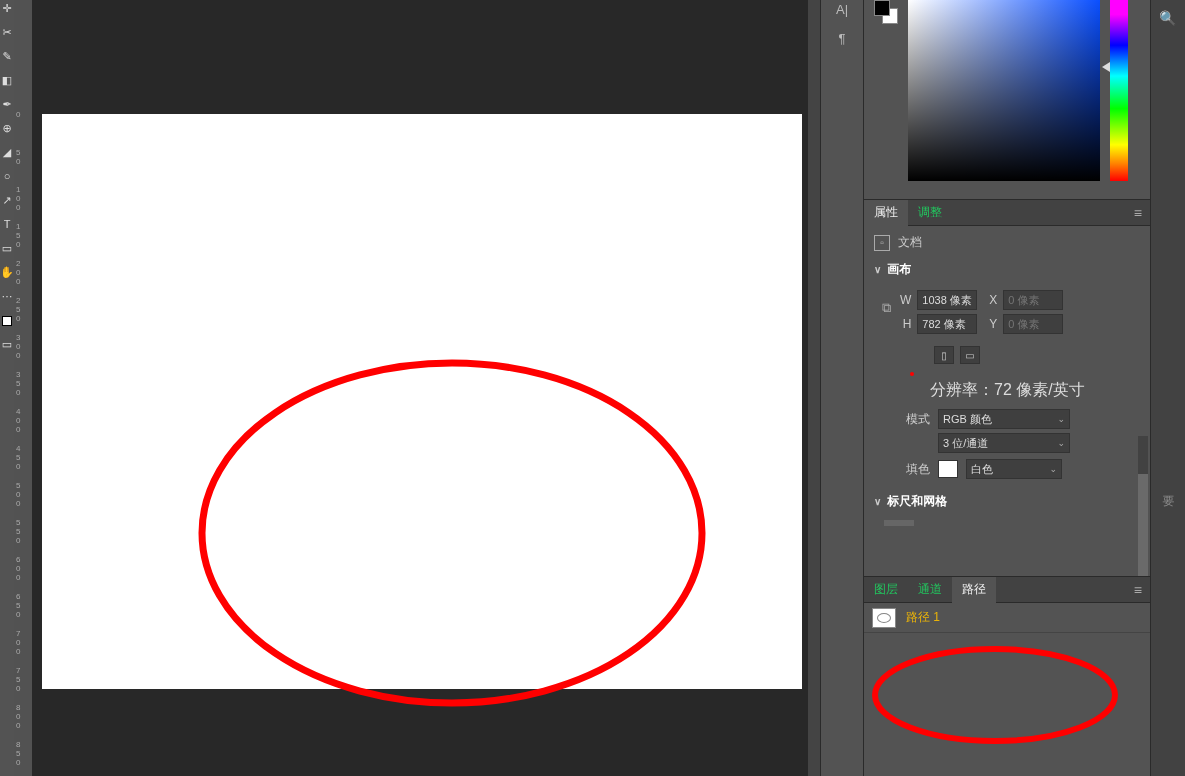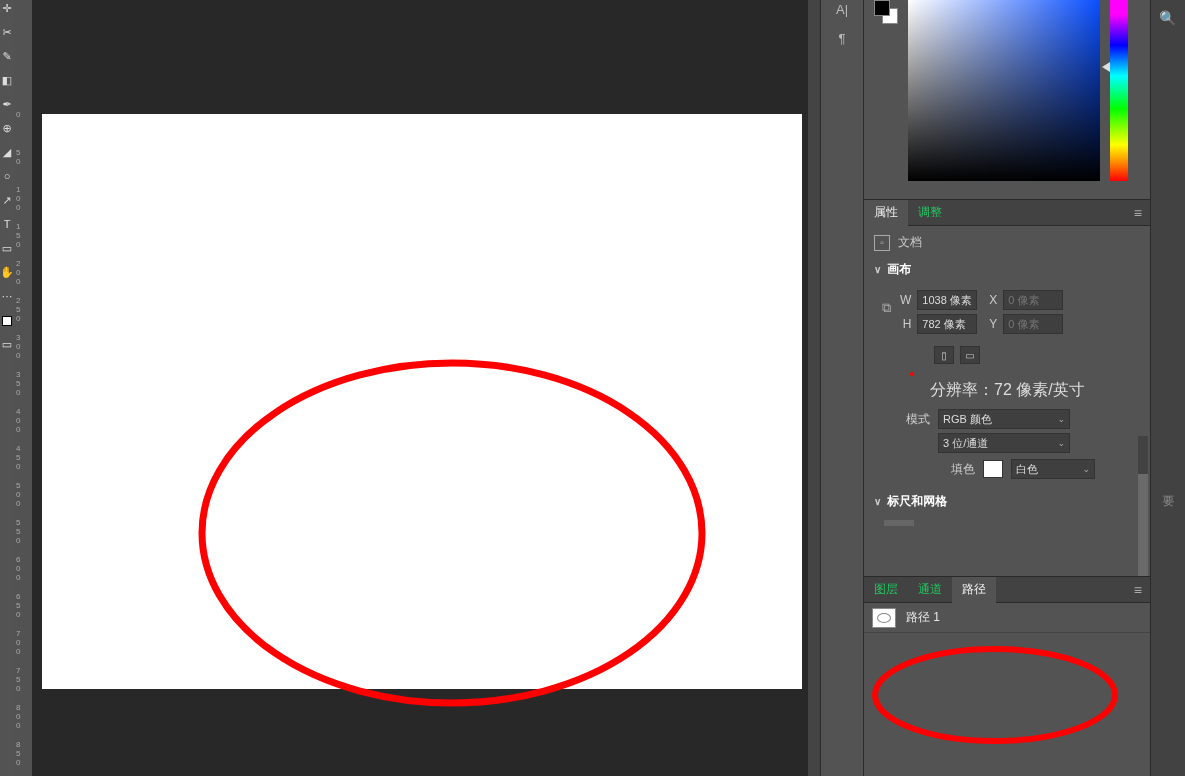--- a/index.html
+++ b/index.html
@@ -61,33 +61,33 @@
 
 .red-dot { position: absolute; left: 36px; width: 4px; height: 4px; background: #f00; border-radius: 50%; }
 
 .res-row { margin: 4px 0 8px 56px; color: #ddd; font-size: 16px; }
 
 .mode-row { display: flex; align-items: center; gap: 8px; margin: 4px 0 4px 28px; }
 .mode-label { color: #ccc; font-size: 12px; width: 28px; text-align: right; }
 .mode-select { width: 132px; height: 20px; background: #3f3f3f; border: 1px solid #333; color: #ddd; font-size: 11px; padding: 0 4px; display: flex; align-items: center; justify-content: space-between; }
 .mode-select .caret { font-size: 9px; color: #aaa; }
 
-.fill-row { display: flex; align-items: center; gap: 8px; margin: 6px 0 4px 28px; justify-content: center; }
+.fill-row { display: flex; align-items: center; gap: 8px; margin: 6px 0 4px 28px; }
 .fill-swatch { width: 20px; height: 18px; background: #fff; border: 1px solid #333; }
 
 .hr-bar { height: 6px; width: 30px; background: #666; margin: 10px 0 0 10px; }
 
 
 .scrollbar-v { position: absolute; right: 2px; top: 236px; width: 10px; height: 324px; background: #424242; }
 .scroll-thumb { position: absolute; top: 38px; width: 10px; height: 260px; background: #6a6a6a; }
 
 
 .paths-panel { position: absolute; left: 0; top: 576px; width: 100%; height: 200px; background: #535353; border-top: 1px solid #2a2a2a; }
 .path-item { display: flex; align-items: center; height: 30px; border-bottom: 1px solid #444; padding: 0 8px; gap: 10px; }
-.path-name { color: #e5e5e5; font-size: 12px; }
+.path-name { color: #eab308; font-size: 12px; }
 .annot-ellipse { position: absolute; left: 6px; top: 68px; width: 250px; height: 100px; }
 
 
 .far-right { position: absolute; left: 1150px; top: 0; width: 35px; height: 776px; background: #424242; border-left: 1px solid #2a2a2a; display: flex; flex-direction: column; align-items: center; padding-top: 10px; gap: 60px; }
 .far-right .fi { color: #bbb; font-size: 14px; }
 .far-right .label { color: #888; font-size: 12px; writing-mode: vertical-rl; }
 </style>
 </head>
 <body>
 
@@ -213,21 +213,21 @@
         <span class="mode-label"></span>
         <div class="mode-select">
           <span>3 位/通道</span>
           <span class="caret">⌄</span>
         </div>
       </div>
 
       <div class="fill-row">
         <span class="mode-label">填色</span>
         <div class="fill-swatch"></div>
-        <div class="mode-select" style="width:84px">
+        <div class="mode-select" style="width:96px">
           <span>白色</span>
           <span class="caret">⌄</span>
         </div>
       </div>
 
       <div class="section-header" style="margin-top:14px">
         <span class="chev">∨</span>
         <span>标尺和网格</span>
       </div>
       <div class="hr-bar"></div>

